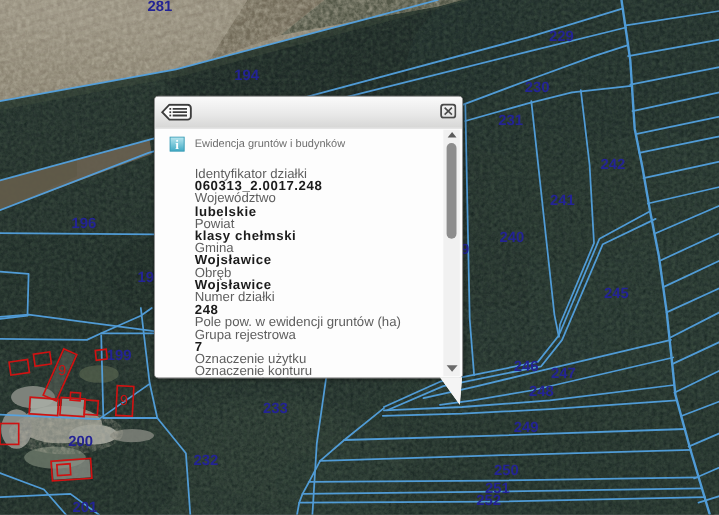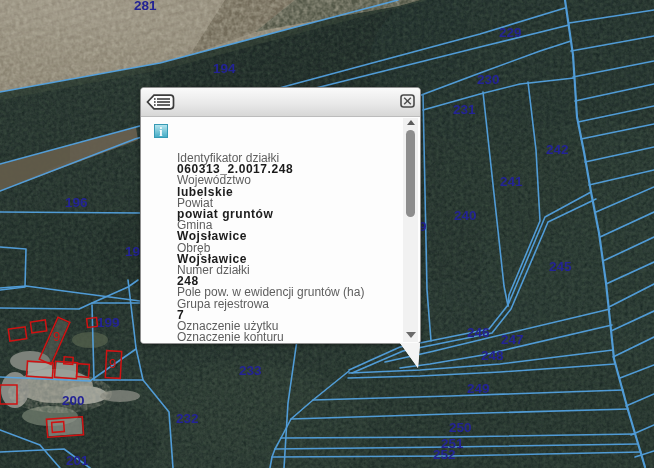--- a/index.html
+++ b/index.html
@@ -260,27 +260,28 @@
         <defs>
               <linearGradient id="ig" x1="0" y1="0" x2="0" y2="1">
           <stop offset="0" stop-color="#b9e7f0"></stop>
                 <stop offset="1" stop-color="#41aac4"></stop>
         </linearGradient>
             </defs>
         <rect x="0.5" y="0.5" width="13" height="13" fill="url(#ig)" stroke="#379ab4" stroke-width="1"></rect>
         <text x="7" y="11.5" text-anchor="middle" font-size="12" font-family="Liberation Serif,serif" font-weight="bold" fill="#ffffff">i</text>
       </svg>
     </div>
+    <div id="infotxt">Ewidencja gruntów i budynków</div>
     <div id="fields">
       Identyfikator działki<br>
       <b>060313_2.0017.248</b><br>
       Województwo<br>
       <b>lubelskie</b><br>
       Powiat<br>
-      <b>powiat gruntów</b><br>
+      <b>klasy chełmski</b><br>
       Gmina<br>
       <b>Wojsławice</b><br>
       Obręb<br>
       <b>Wojsławice</b><br>
       Numer działki<br>
       <b>248</b><br>
       Pole pow. w ewidencji gruntów (ha)<br>
       Grupa rejestrowa<br>
       <b>7</b><br>
       Oznaczenie użytku<br>

